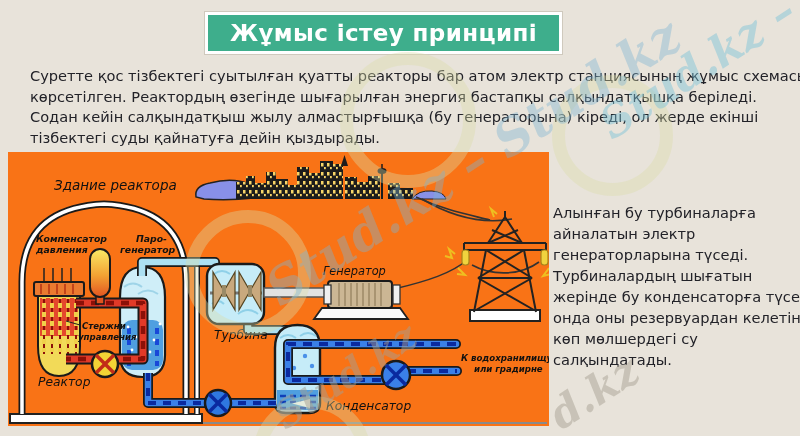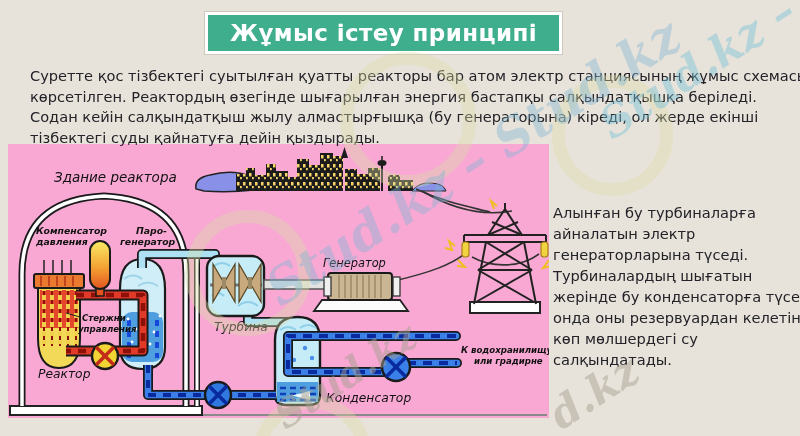--- a/index.html
+++ b/index.html
@@ -6,21 +6,21 @@
   .page{position:relative;width:800px;height:436px;background:#e8e3da;overflow:hidden;
         font-family:"DejaVu Sans","Liberation Sans",sans-serif;}
   .title-box{position:absolute;left:205px;top:12px;width:357px;height:42px;background:#3eae8c;
         border:3px solid #fff;box-shadow:0 0 0 1px #cfc9bd;box-sizing:border-box;
         display:flex;align-items:center;justify-content:center;z-index:20;}
   .title-box .t{color:#fff;font-size:23px;font-weight:bold;letter-spacing:.4px;}
   .intro{position:absolute;left:30px;top:66px;color:#222228;font-size:14.6px;line-height:20.6px;
         white-space:nowrap;z-index:20;}
   .side-note{position:absolute;left:553px;top:202px;color:#222228;font-size:14.6px;line-height:21px;
         white-space:nowrap;z-index:20;}
-  .panel{position:absolute;left:8px;top:144px;width:541px;height:274px;background:#f9a8d4;z-index:10;}
+  .panel{position:absolute;left:8px;top:152px;width:541px;height:274px;background:#f97316;z-index:10;}
   .panel svg{position:absolute;left:0;top:0;}
   .lbl{font-style:italic;fill:#111;font-family:"DejaVu Sans","Liberation Sans",sans-serif;}
   .lbl-xl{font-size:13.5px;}
   .lbl-lg{font-size:12.3px;}
   .lbl-md{font-size:11.4px;}
   .lbl-sm{font-size:9.3px;font-weight:bold;}
   .lbl-xs{font-size:8.6px;font-weight:bold;}
   .wire{fill:none;stroke:#333;stroke-width:1.6;}
   .tw{stroke:#222;stroke-width:2;fill:none;}
   .wm{position:absolute;transform:rotate(-33deg);transform-origin:left top;white-space:nowrap;

